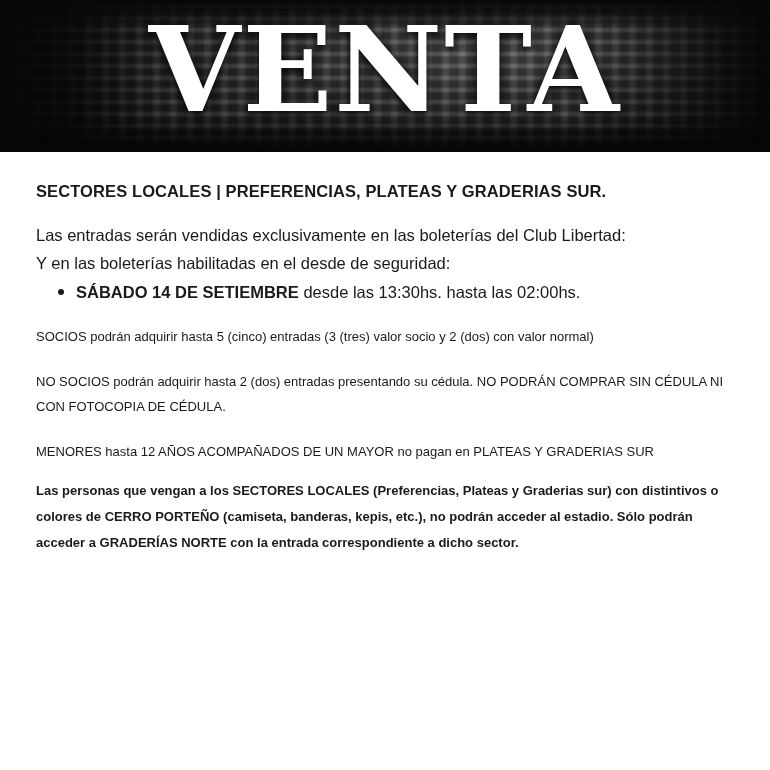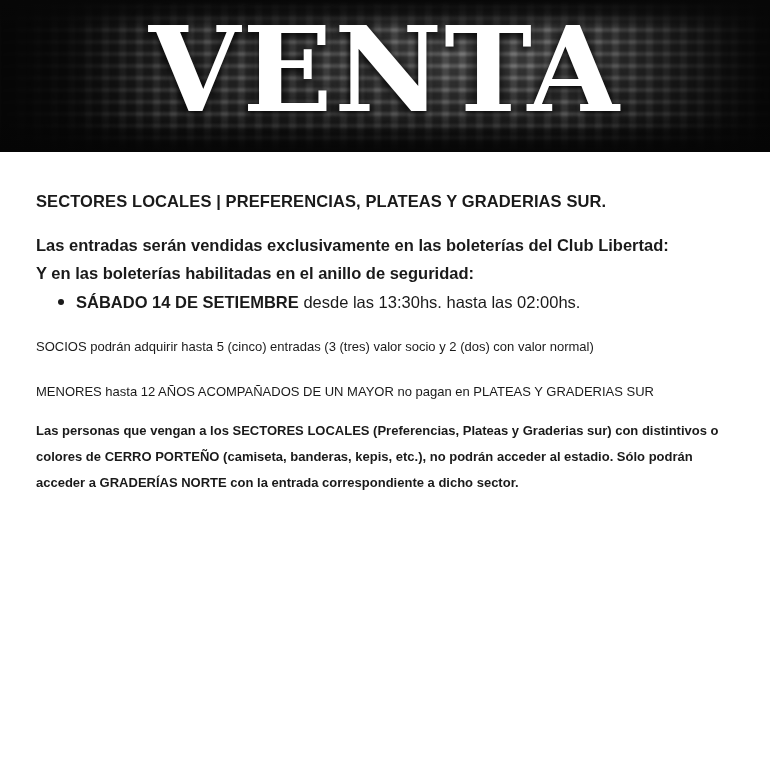--- a/index.html
+++ b/index.html
@@ -67,35 +67,35 @@
     font-size: 118px;
     line-height: 132px;
     letter-spacing: 2px;
     color: #ffffff;
     text-shadow: 0 0 18px rgba(0,0,0,0.55), 0 2px 6px rgba(0,0,0,0.8);
     white-space: nowrap;
   }
 
   
   .content {
-    padding: 38px 36px 0 36px;
+    padding: 28px 36px 0 36px;
     box-sizing: border-box;
     width: 770px;
   }
   .headline {
     font-size: 16.5px;
     line-height: 22px;
     margin: 0 0 22px 0;
     letter-spacing: 0.1px;
   }
   .headline .b { font-weight: 700; }
   .headline .n { font-weight: 600; }
 
   .lead {
-    font-weight: 700;
+    font-weight: 400;
     font-size: 16.5px;
     line-height: 22px;
     margin: 0 0 6px 0;
   }
 
   ul.bullets {
     list-style: none;
     margin: 0 0 20px 0;
     padding: 0 0 0 22px;
   }
@@ -141,24 +141,25 @@
 </div>
 
 <div class="content">
 
   <p class="headline">
     <span class="b">SECTORES LOCALES</span><span class="n"> | </span><span class="n">PREFERENCIAS, PLATEAS Y GRADERIAS SUR.</span>
   </p>
 
   <p class="lead">Las entradas serán vendidas exclusivamente en las boleterías del Club Libertad:</p>
 
-  <p class="lead">Y en las boleterías habilitadas en el anillo de seguridad:</p>
+  <p class="lead">Y en las boleterías habilitadas en el desde de seguridad:</p>
   <ul class="bullets">
     <li>
       <span class="day">SÁBADO 14 DE SETIEMBRE</span><span> desde las 13:30hs. hasta las 02:00hs.</span>
     </li>
   </ul>
 
   <p class="para">SOCIOS podrán adquirir hasta 5 (cinco) entradas (3 (tres) valor socio y 2 (dos) con valor normal)</p>
+  <p class="para">NO SOCIOS podrán adquirir hasta 2 (dos) entradas presentando su cédula. NO PODRÁN COMPRAR SIN CÉDULA NI CON FOTOCOPIA DE CÉDULA.</p>
   <p class="para tight">MENORES hasta 12 AÑOS ACOMPAÑADOS DE UN MAYOR no pagan en PLATEAS Y GRADERIAS SUR</p>
   <p class="para bold">Las personas que vengan a los SECTORES LOCALES (Preferencias, Plateas y Graderias sur) con distintivos o colores de CERRO PORTEÑO (camiseta, banderas, kepis, etc.), no podrán acceder al estadio. Sólo podrán acceder a GRADERÍAS NORTE con la entrada correspondiente a dicho sector.</p>
 
 </div>
 
 </body></html>

